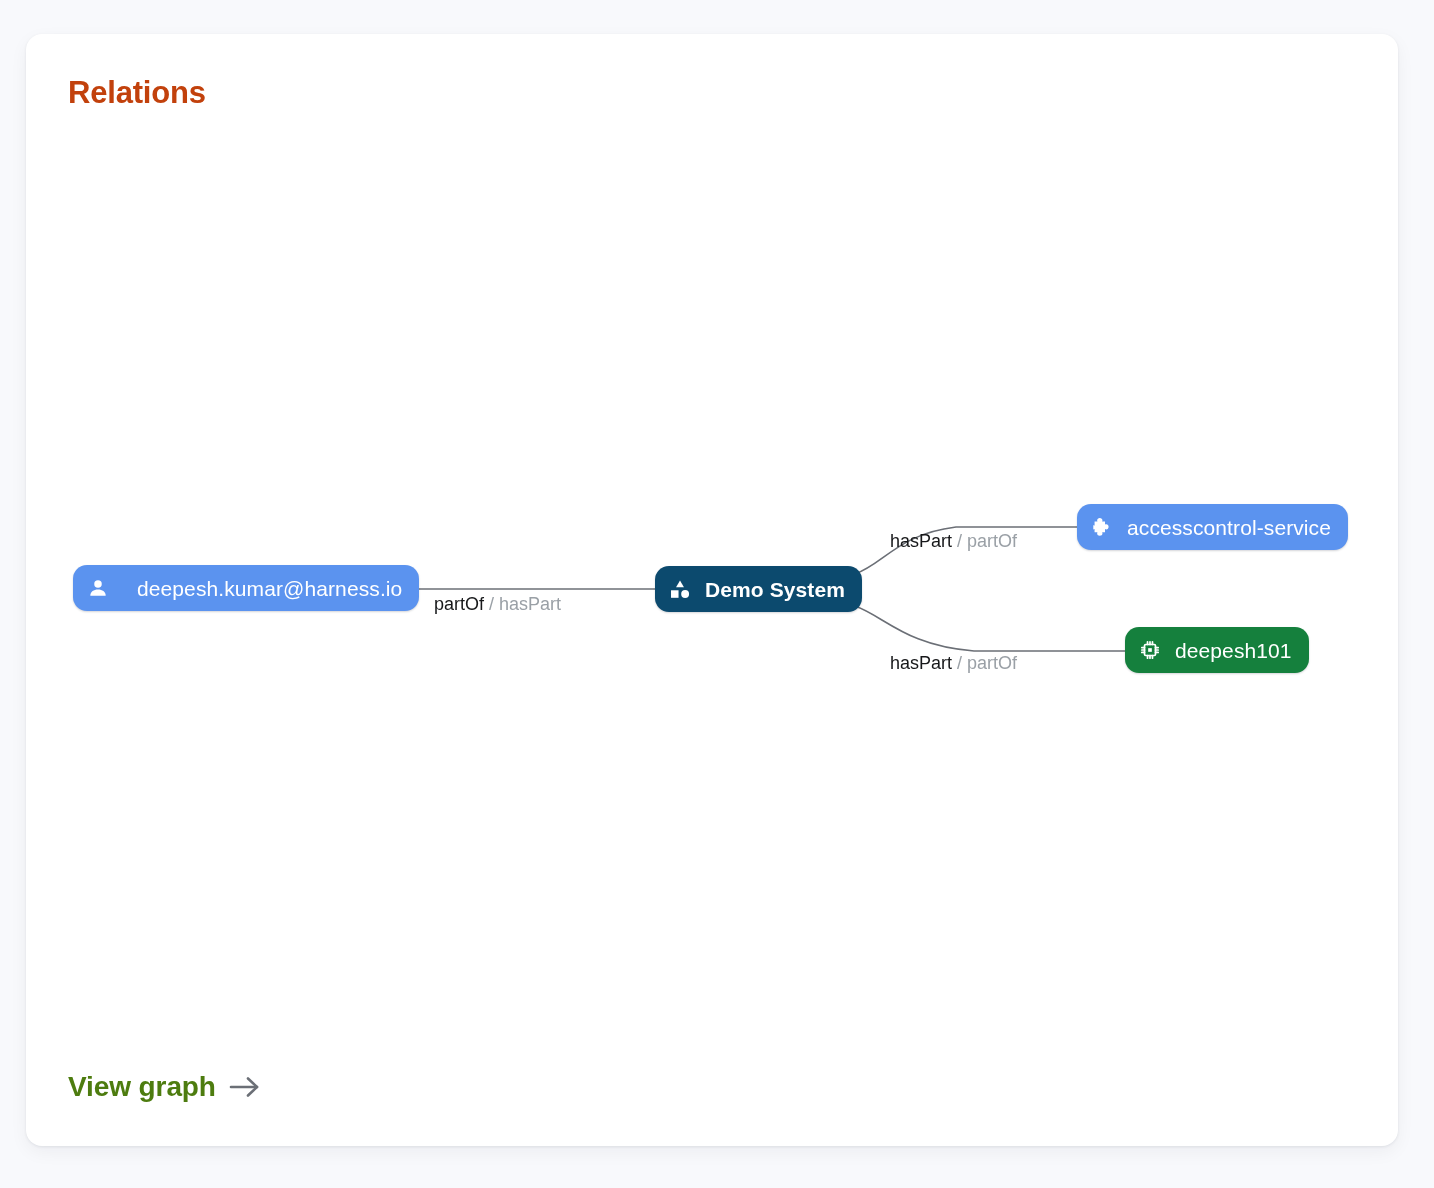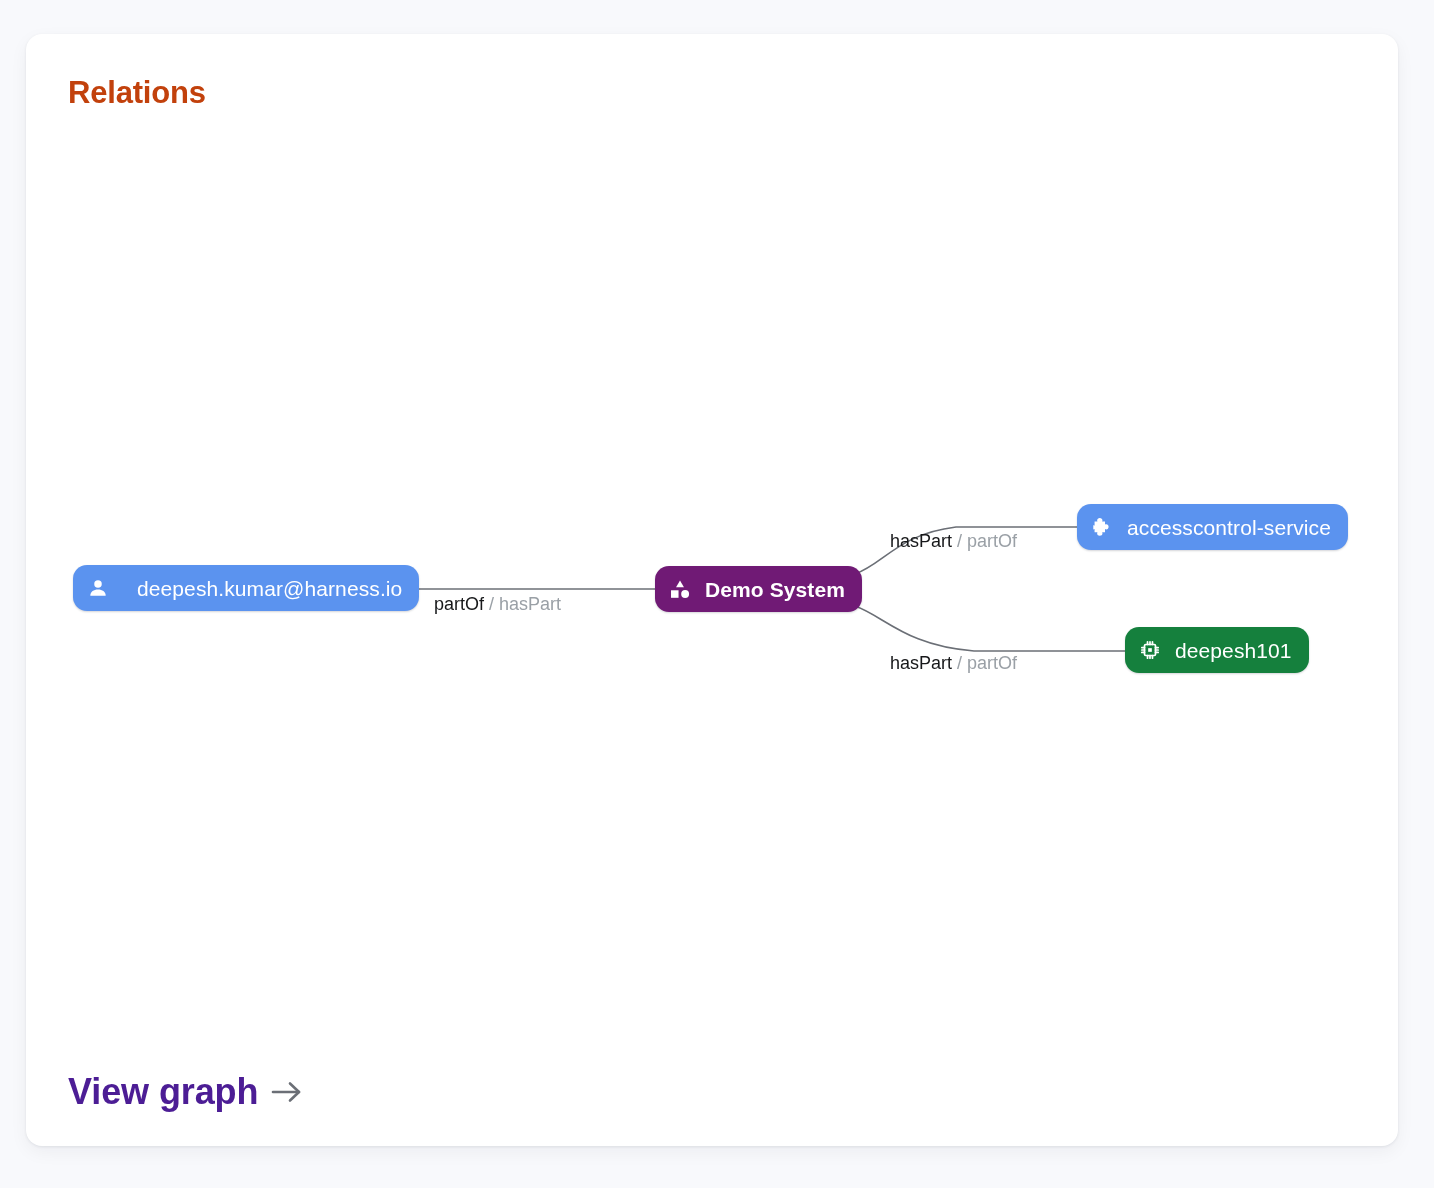--- a/index.html
+++ b/index.html
@@ -67,21 +67,21 @@
     border-radius: 14px;
     height: 46px;
     padding: 0 17px 0 14px;
     color: #ffffff;
     white-space: nowrap;
     box-shadow: 0 1px 2px rgba(16,24,40,0.18);
   }
   .node.kind-user      { background: #5b93ef; }
   .node.kind-component { background: #5b93ef; }
   .node.kind-resource  { background: #15803d; }
-  .node.kind-system    { background: #701a75; }
+  .node.kind-system    { background: #0c4a6e; }
 
   .node-icon {
     width: 22px;
     height: 22px;
     flex: 0 0 22px;
     display: block;
     margin-right: 14px;
   }
   .node-icon svg { display: block; width: 22px; height: 22px; }
 
@@ -119,23 +119,23 @@
     position: absolute;
     left: 42px;
     top: 1037px;
     display: flex;
     align-items: center;
     gap: 12px;
     cursor: pointer;
     user-select: none;
   }
   .view-graph-text {
-    font-size: 36px;
+    font-size: 28px;
     font-weight: bold;
-    color: #4c1d95;
+    color: #4d7c0f;
     letter-spacing: -0.1px;
   }
   .view-graph-arrow {
     display: block;
     width: 34px;
     height: 30px;
   }
   .view-graph-arrow svg { display: block; }
 </style>
 </head>

